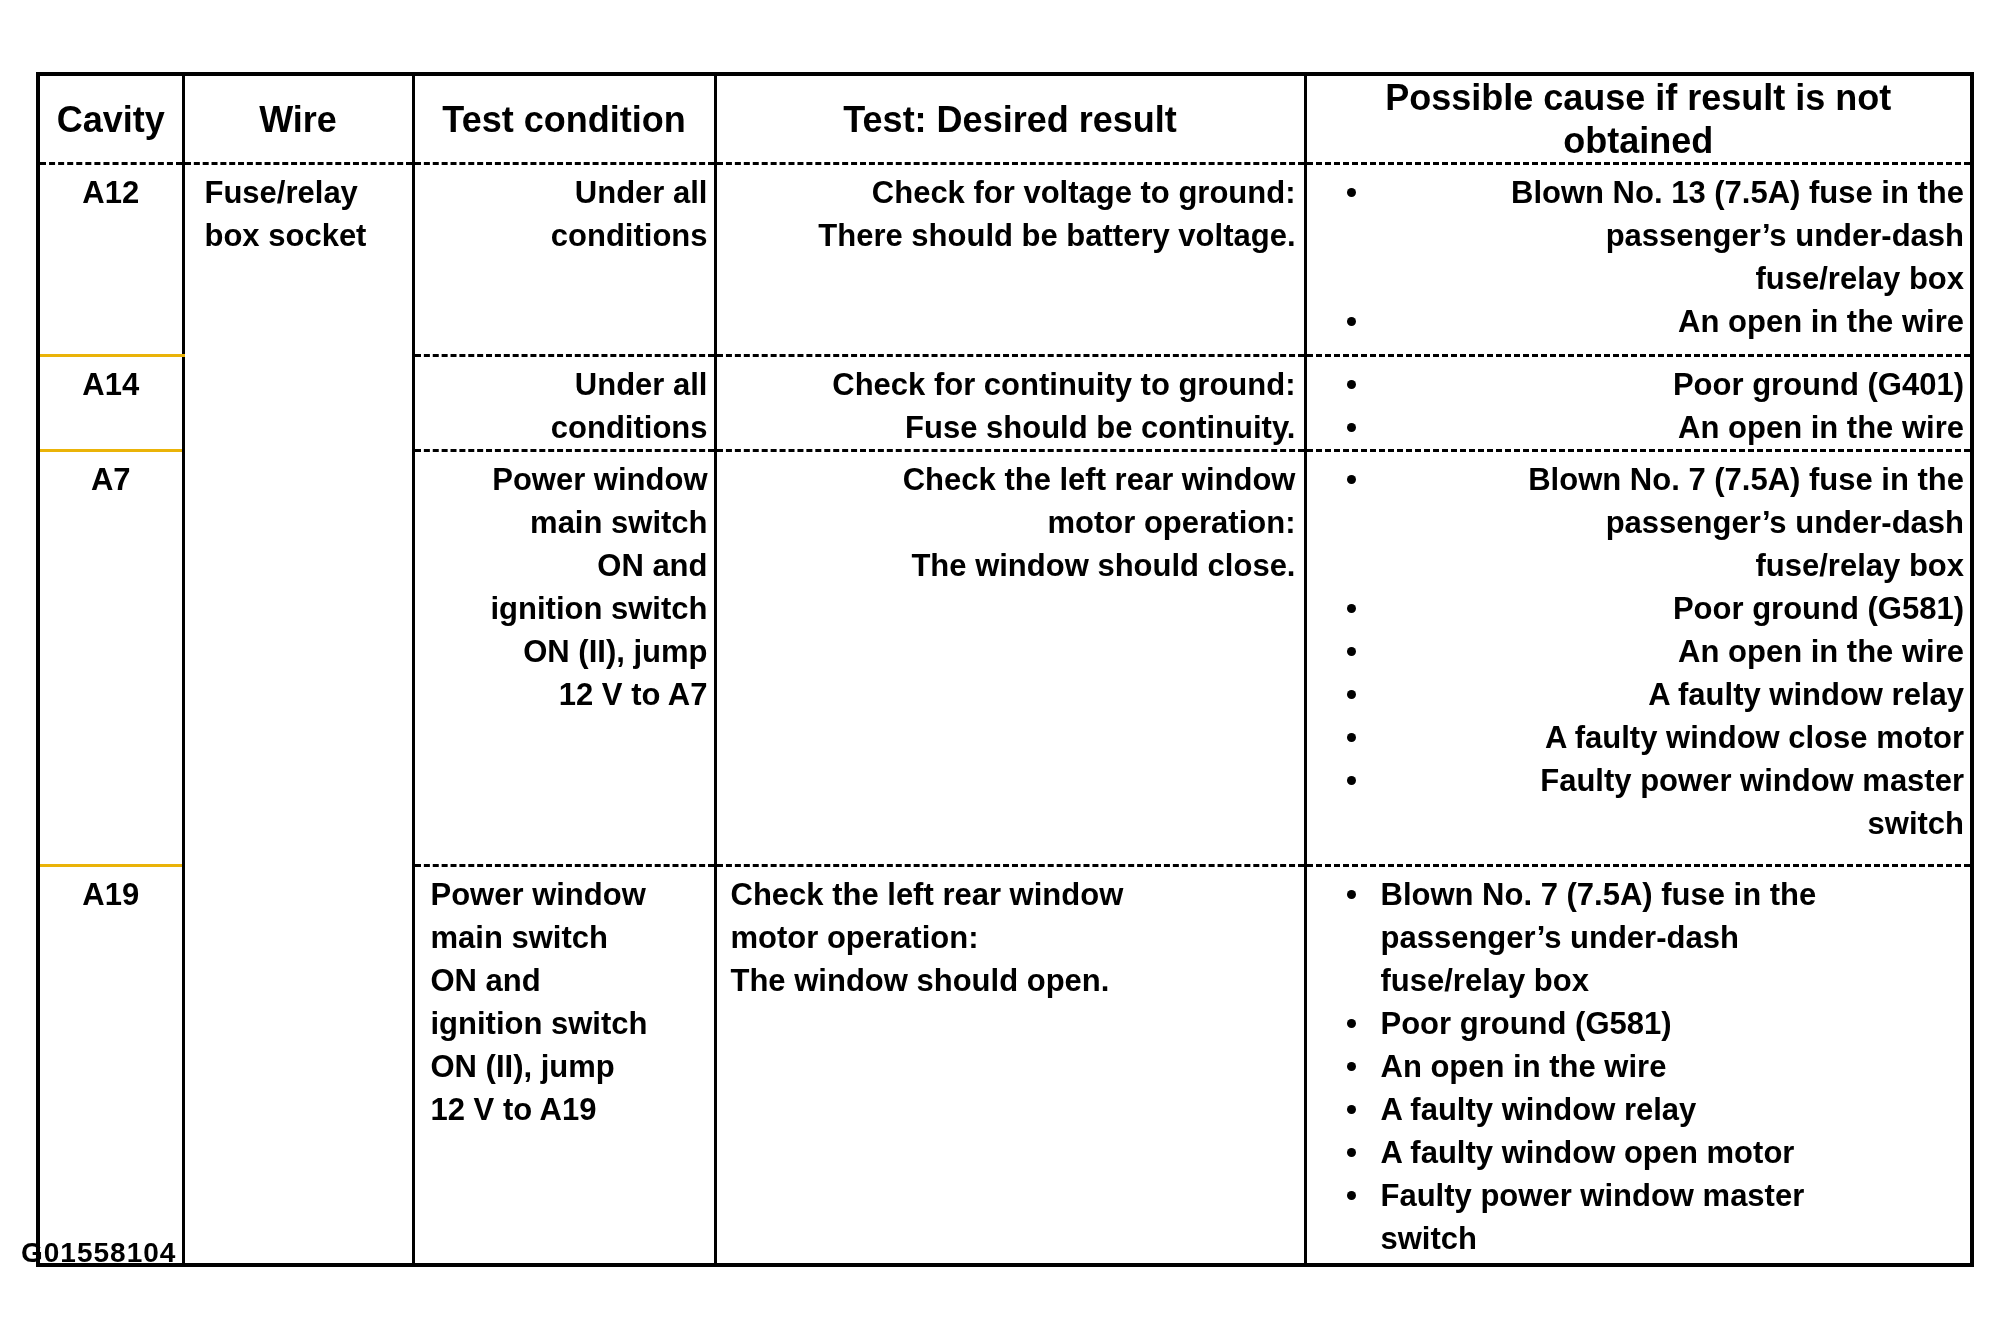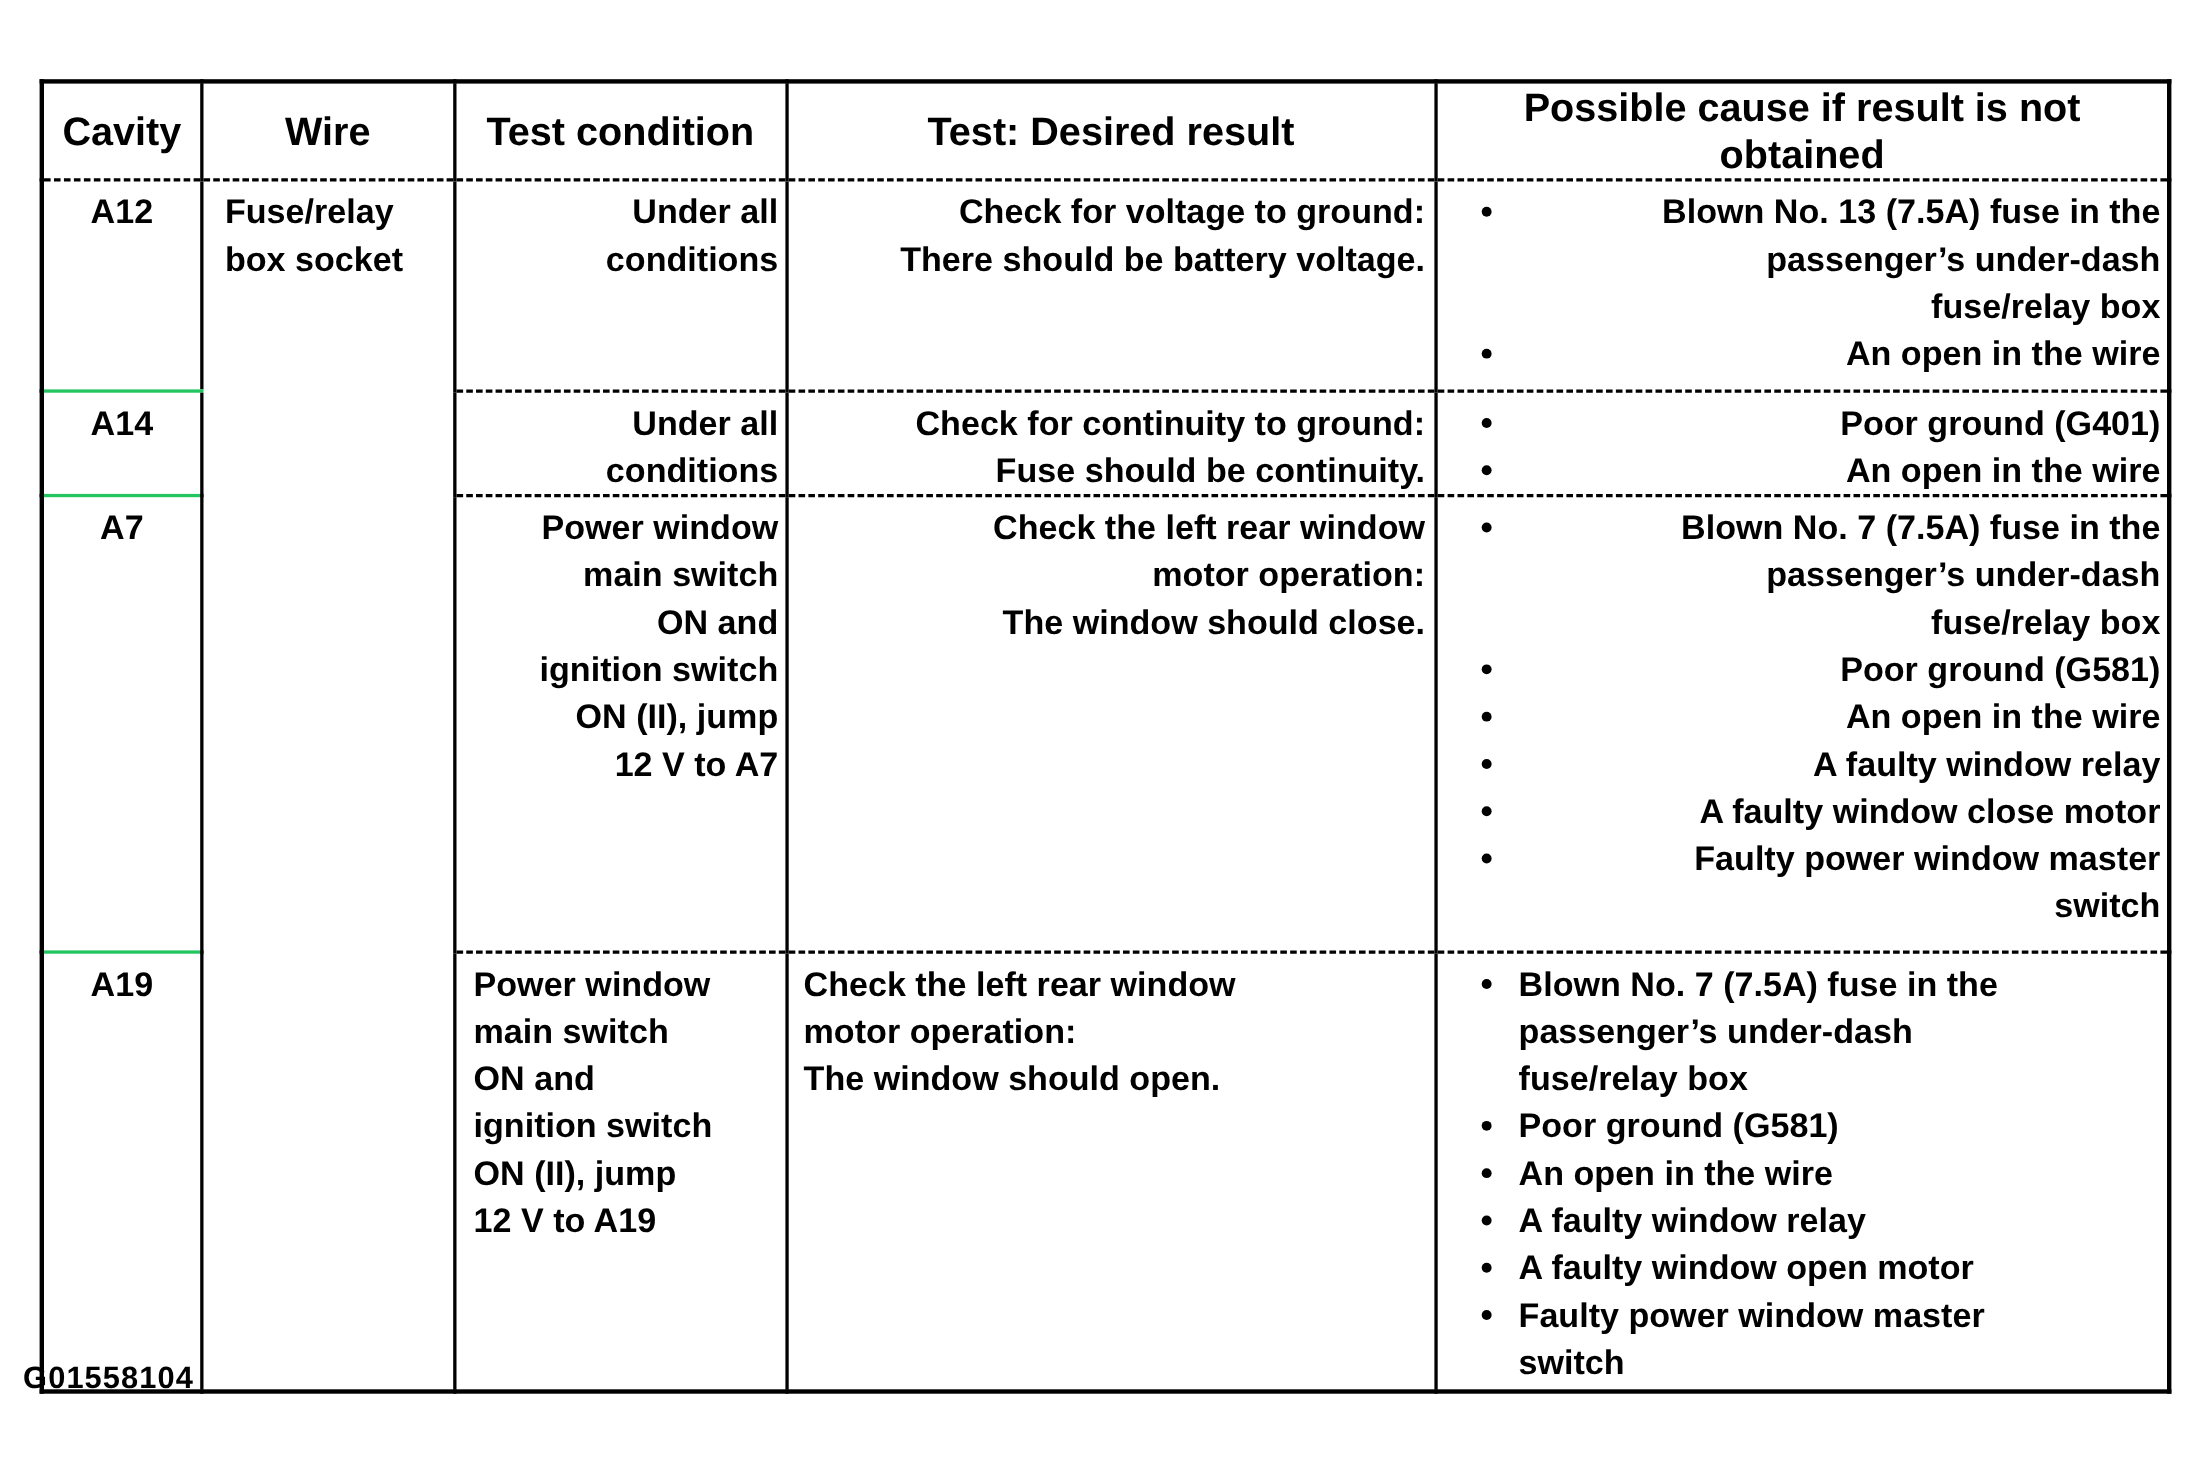--- a/index.html
+++ b/index.html
@@ -54,21 +54,21 @@
 
   tr.h-a12 { height: 192px; }
   tr.h-a14 { height: 91px; }
   tr.h-a7  { height: 415px; }
   tr.h-a19 { height: 399px; }
 
   td.cavity {
     text-align: center;
     padding-top: 6px;
   }
-  td.sep-solid  { border-bottom: 3px solid #22c55e; }
+  td.sep-solid  { border-bottom: 3px solid #eab308; }
   td.sep-dash   { border-bottom: 3px dashed #000; text-align: right; }
 
   td.wire   { padding: 6px 8px 0 20px; white-space: pre-line; margin-left: 28px; }
   td.cond   { padding: 6px 6px 0 16px; white-space: pre-line; }
   td.result { padding: 6px 8px 0 14px; white-space: pre-line; }
   td.causes { padding: 4px 6px 0 0; }
 
   ul.cause-list {
     margin: 2px 0 0 0;
     padding: 0 0 0 28px;

